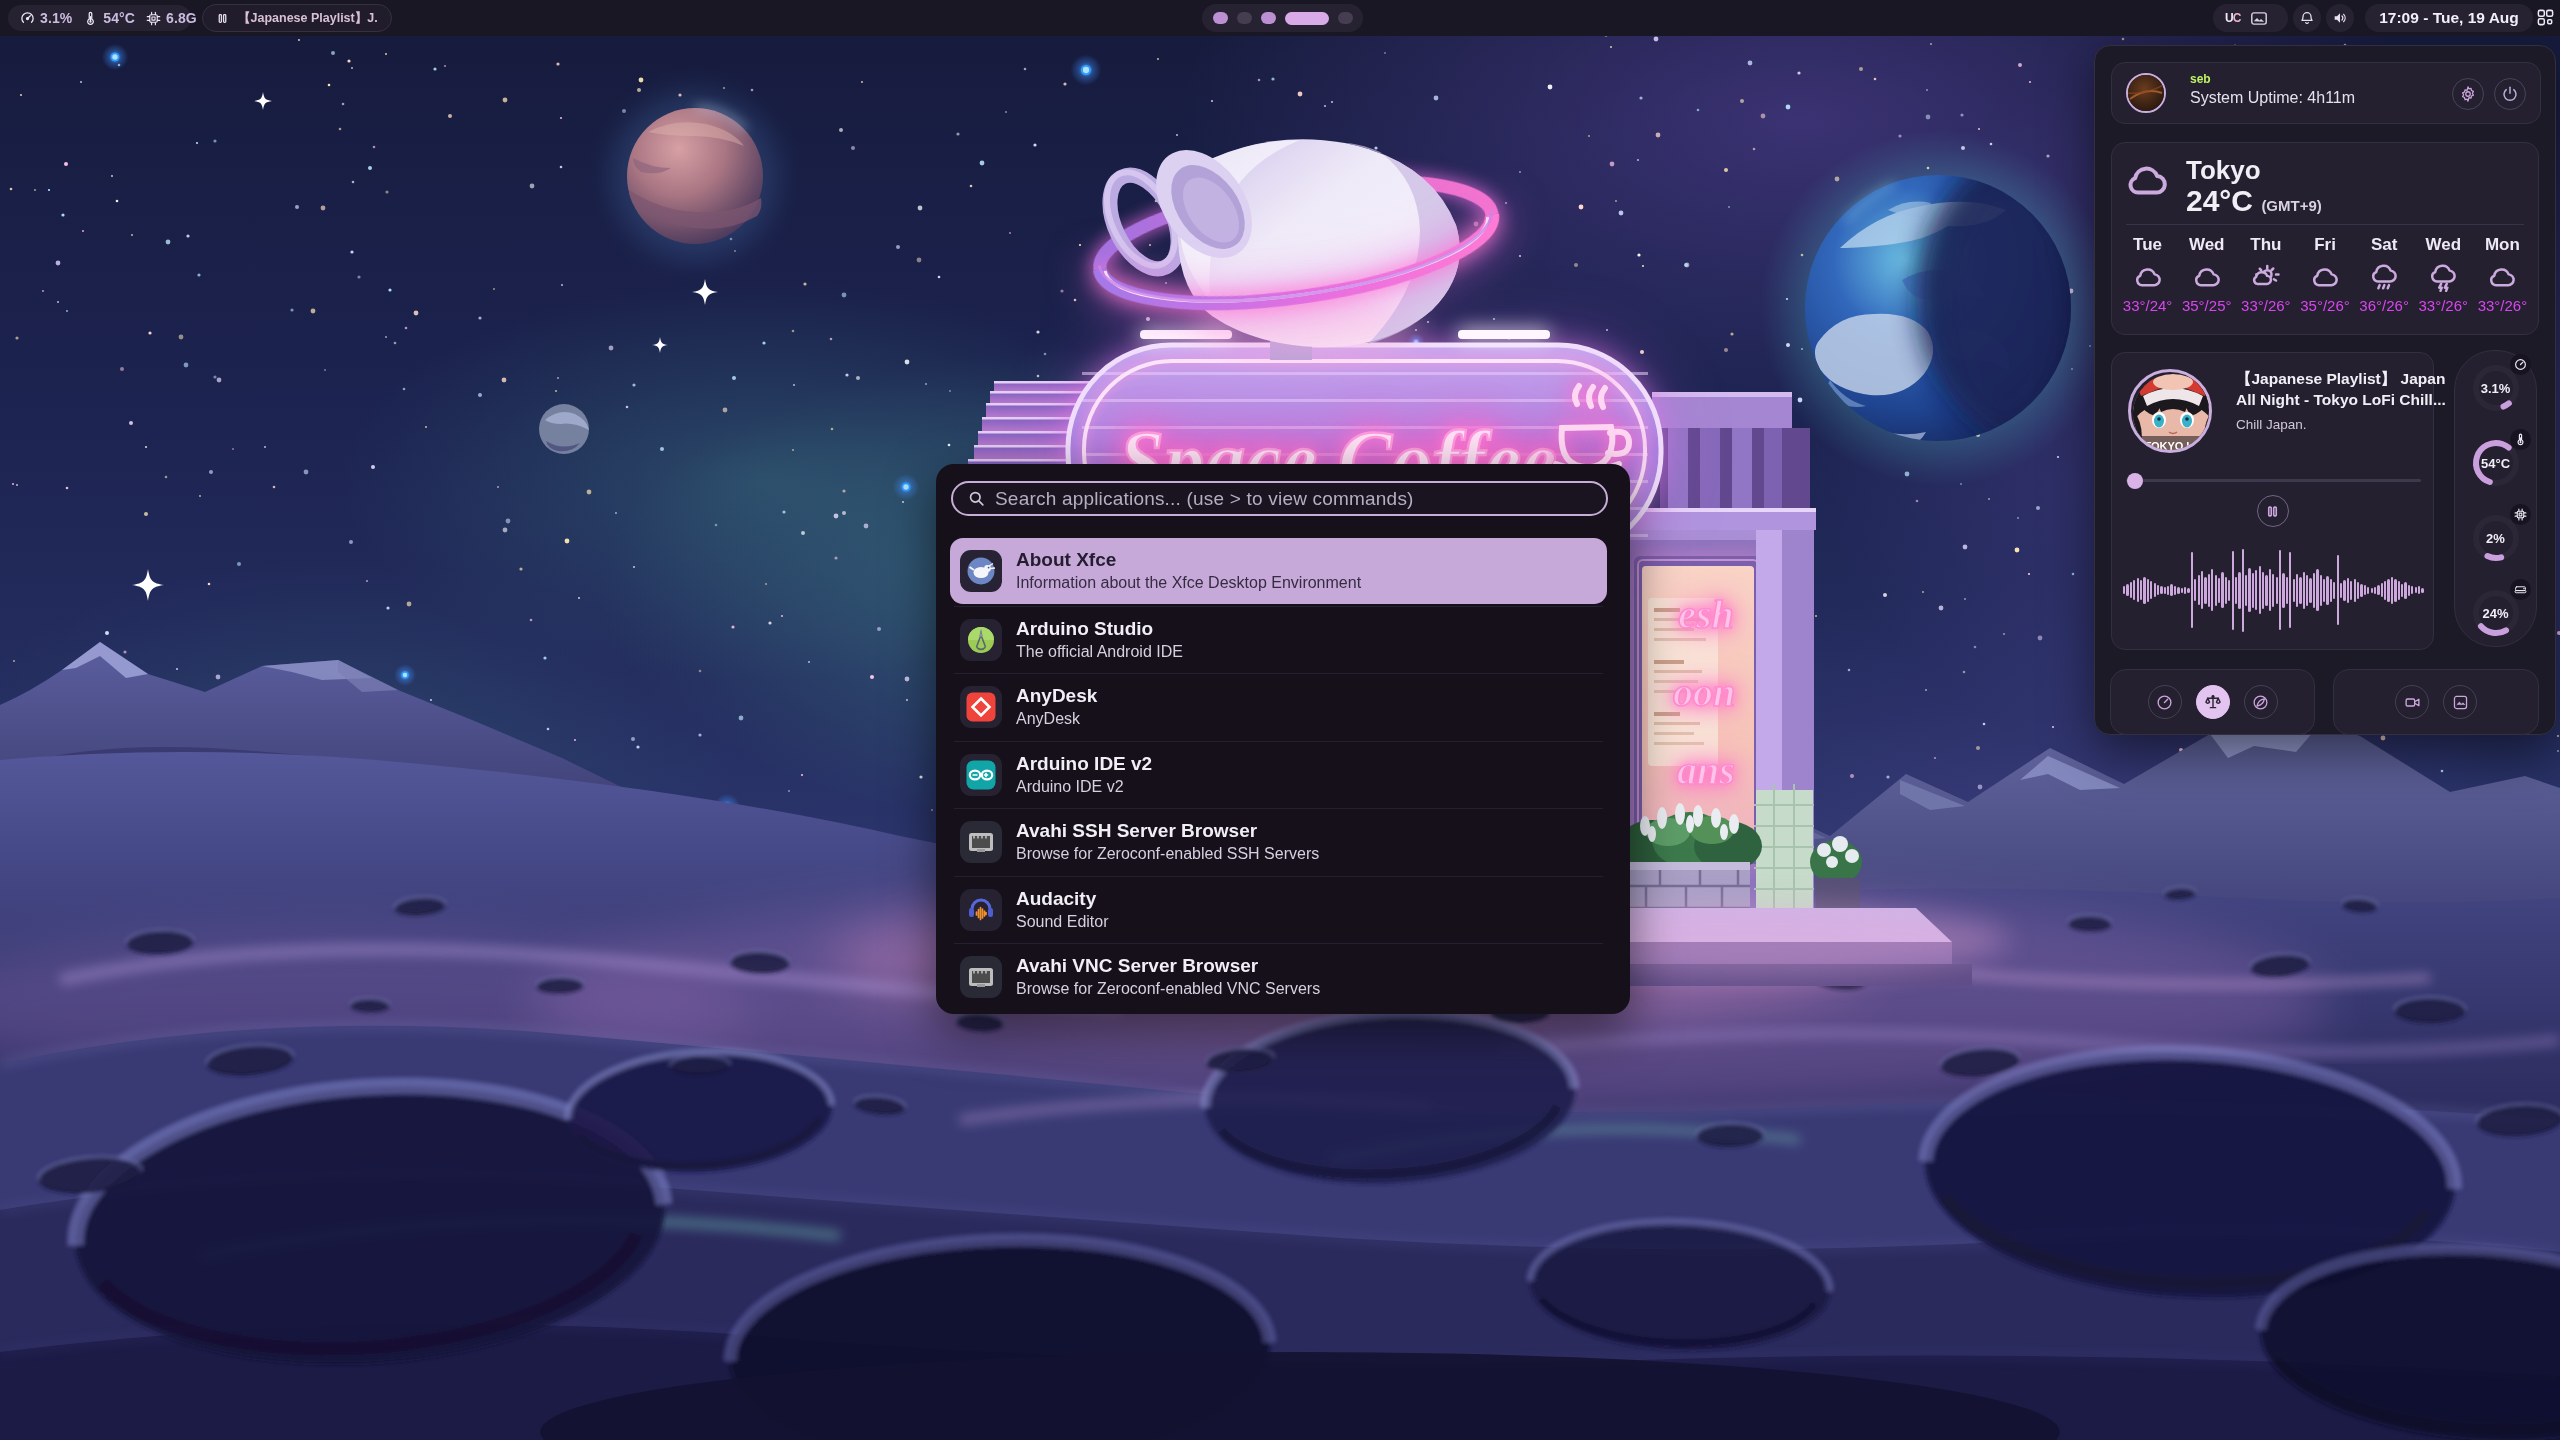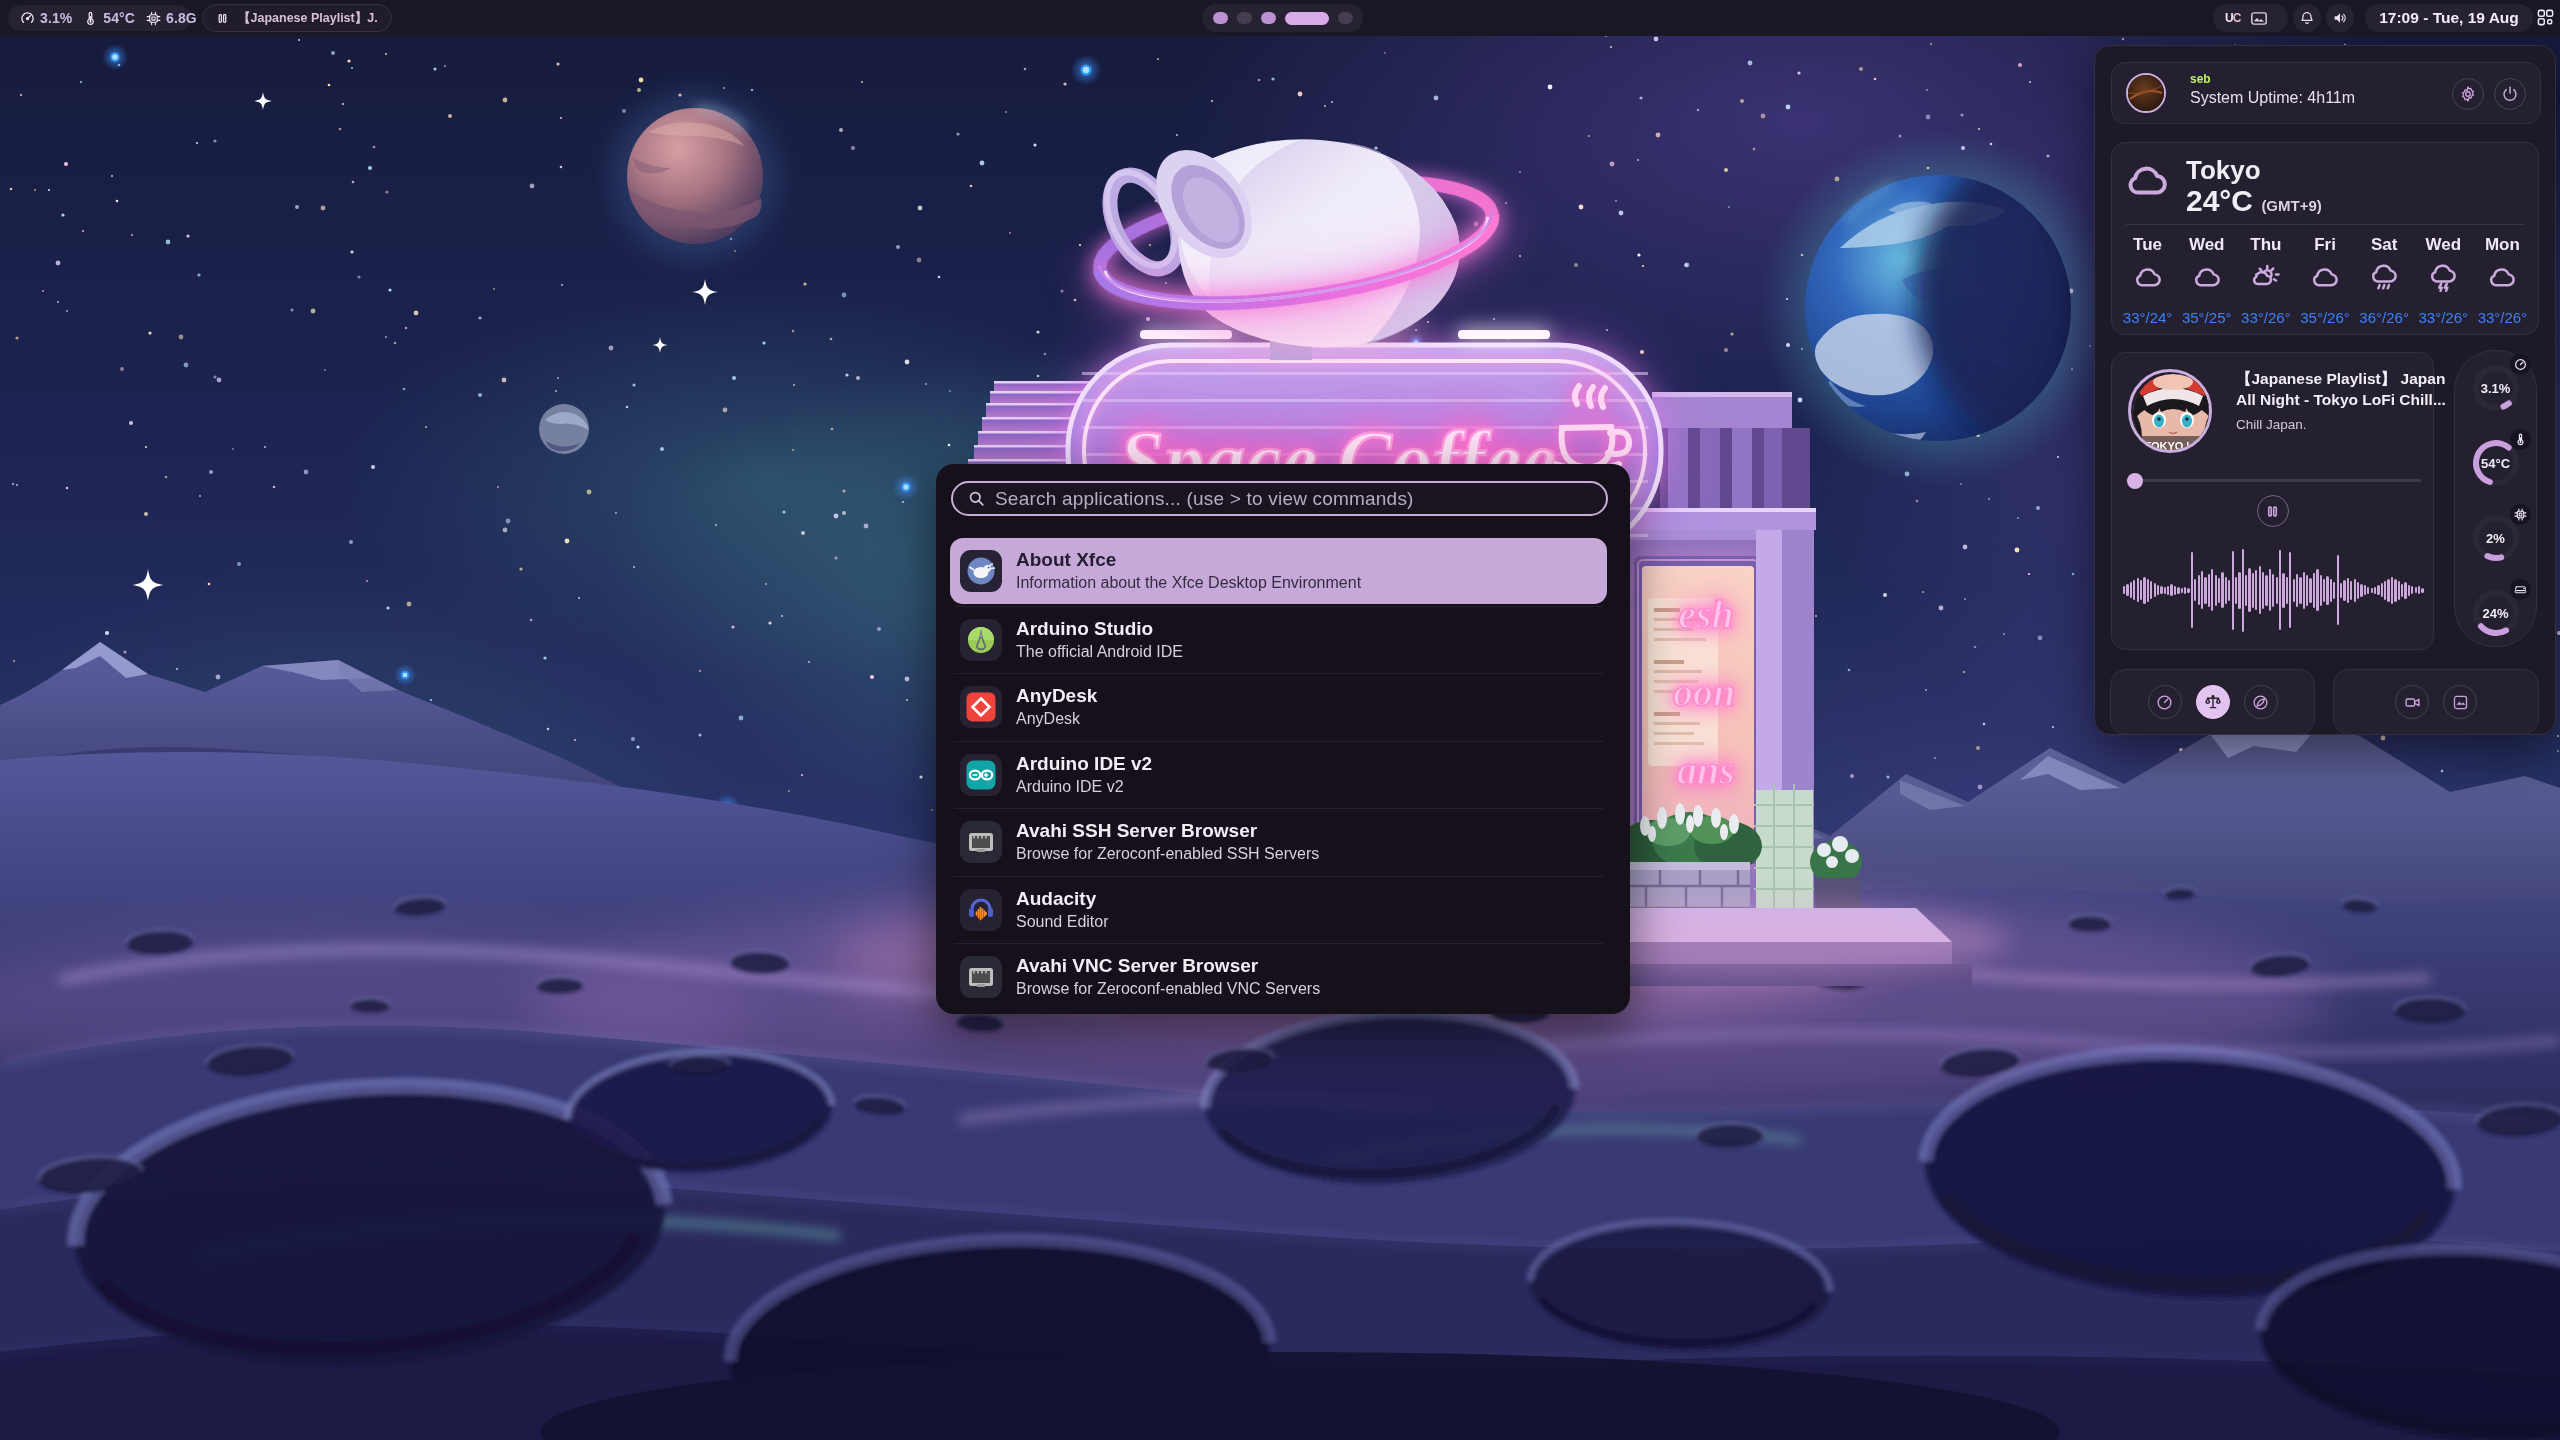--- a/index.html
+++ b/index.html
@@ -55,21 +55,21 @@
 .bigcloud { width:52px; display:flex; }
 .wcity { margin-left:10px; }
 .wc1 { font-size:26px; font-weight:700; color:#f2eef6; line-height:1.05; }
 .wc2 { font-size:30px; font-weight:700; color:#f2eef6; line-height:1.1; }
 .gmt { font-size:15px; font-weight:700; color:#d9d2e2; }
 .wdivider { position:absolute; left:14px; right:14px; top:81px; height:1px; background:#39334a; }
 .wcols { position:absolute; left:6px; right:6px; top:92px; display:flex; }
 .wcol { flex:1; text-align:center; }
 .wday { font-size:17px; font-weight:700; color:#eee9f4; }
 .wic { height:36px; display:flex; align-items:center; justify-content:center; margin-top:4px; }
-.wtemp { font-size:15px; color:#3b82f6; margin-top:14px; }
+.wtemp { font-size:15px; color:#d946ef; margin-top:2px; }
 
 .mediarow { position:absolute; left:0; top:0; }
 .mediacard { left:16px; top:306px; width:323px; height:298px; }
 .mtop { display:flex; padding:16px 10px 0 16px; }
 .mart { width:84px; height:84px; border-radius:50%; border:3px solid #c9aede; overflow:hidden; flex-shrink:0; }
 .mart svg { display:block; }
 .mtxt { margin-left:24px; width:208px; }
 .mtitle { font-size:15.5px; font-weight:700; color:#f2eef6; line-height:1.35; text-align:center; white-space:nowrap; }
 .msub { font-size:13.5px; color:#cfc8da; margin-top:6px; }
 .mprog { position:absolute; left:14px; right:12px; top:126px; height:3px; background:#3f394d; border-radius:2px; }

